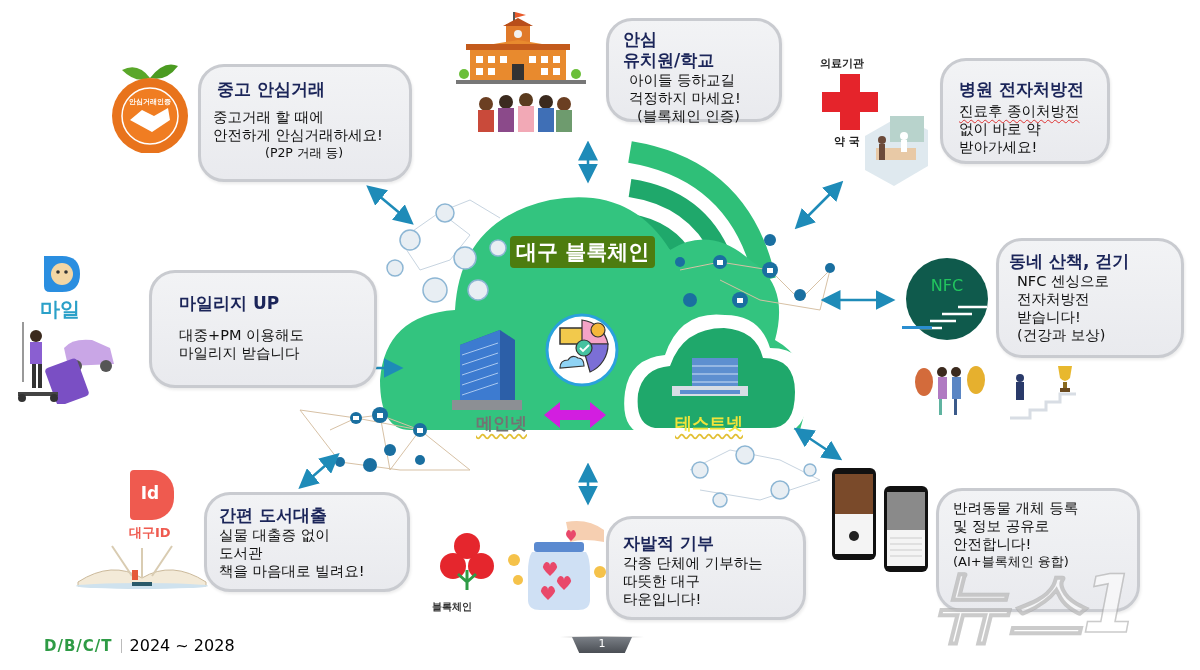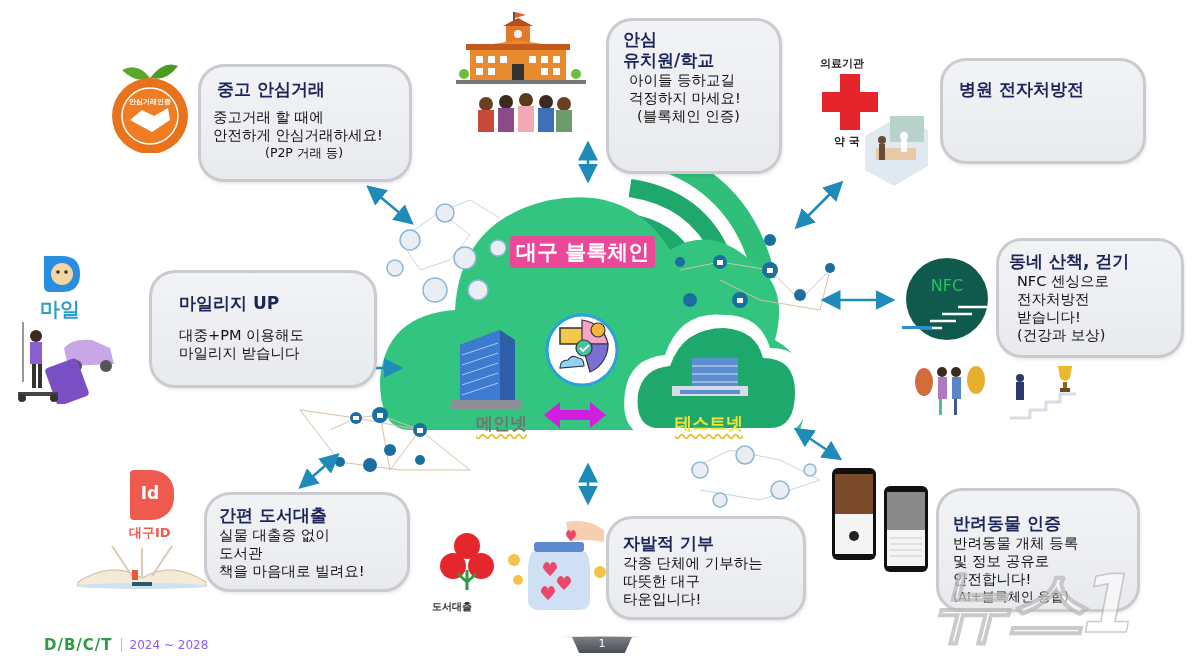--- a/index.html
+++ b/index.html
@@ -20,21 +20,21 @@
   .card .title { font-weight: bold; color: #1b2559; font-size: 17px; line-height: 21px; }
   .card .body { color: #111; font-size: 14.5px; line-height: 18px; }
   .card .body div { white-space: nowrap; }
   .squiggle { text-decoration: underline wavy #d33; text-underline-offset: 3px; text-decoration-thickness: 1px; }
 
   
   svg.arrows { position: absolute; left: 0; top: 0; }
 
   
   .footer-brand { color: #2e9b45; font-weight: bold; font-size: 15px; letter-spacing: 1px; }
-  .footer-years { color: #8b5cf6; font-size: 12px; }
+  .footer-years { color: #000000; font-size: 16px; }
 
   .label-kr { font-weight: bold; font-size: 11px; color: #222; }
 </style>
 </head>
 <body>
 
 <svg class="abs" style="left:380px;top:130px;" width="440" height="330" viewBox="0 0 440 330">
 
   <g fill="none" stroke="#2fbf78" stroke-linecap="butt">
     <path d="M250 22 Q360 40 385 150" stroke-width="22"></path>
@@ -78,21 +78,21 @@
         <line x1="312" y1="244" x2="358" y2="244"></line>
         <line x1="312" y1="252" x2="358" y2="252"></line>
       </g>
     <rect x="292" y="256" width="76" height="10" fill="#d7dde4"></rect>
     <rect x="300" y="260" width="60" height="4" fill="#5d8fd0"></rect>
   </g>
 
   <polygon points="164,285 180,272 180,280 210,280 210,272 226,285 210,298 210,290 180,290 180,298" fill="#d21ee0"></polygon>
 </svg>
 
-<div class="abs" style="left:510px;top:236px;background:#ec4899;border-radius:4px;padding:2px 6px;">
+<div class="abs" style="left:510px;top:236px;background:#4d7c0f;border-radius:4px;padding:2px 6px;">
   <span style="color:#fff;font-weight:bold;font-size:21px;">대구 블록체인</span>
 </div>
 <div class="abs" style="left:476px;top:412px;color:#737373;font-size:17px;font-weight:bold;text-decoration:underline wavy #e2c035;text-underline-offset:4px;">메인넷</div>
 <div class="abs" style="left:675px;top:412px;color:#f2e43a;font-size:17px;font-weight:bold;text-decoration:underline wavy #e2c035;text-underline-offset:4px;">테스트넷</div>
 
 <svg class="abs" style="left:0;top:0;" width="1200" height="670">
   <g stroke="#d7c1a5" stroke-width="1" fill="none">
     <path d="M300 410 L356 418 L380 415 L420 430 L470 470 L400 470 L340 462 L300 410"></path>
     <path d="M330 430 L356 418 L420 430 L390 470 L380 415"></path>
     <path d="M680 270 L720 262 L770 270 L800 300 L830 270 L820 310 L760 300 L720 280"></path>
@@ -210,21 +210,21 @@
     <circle cx="50" cy="92" r="7" fill="#3b2a1e"></circle>
       <rect x="42" y="98" width="16" height="24" fill="#8b4a8a"></rect>
     <circle cx="70" cy="90" r="7" fill="#5b3b1e"></circle>
       <rect x="62" y="96" width="16" height="26" fill="#f2a9b6"></rect>
     <circle cx="90" cy="92" r="7" fill="#3b2a1e"></circle>
       <rect x="82" y="98" width="16" height="24" fill="#3f6fb6"></rect>
     <circle cx="108" cy="94" r="7" fill="#6b3f22"></circle>
       <rect x="100" y="100" width="16" height="22" fill="#6e9b6e"></rect>
   </g>
 </svg>
-<div class="card" style="left:606px;top:18px;width:176px;height:156px;padding-left:14px;">
+<div class="card" style="left:606px;top:18px;width:176px;height:104px;padding-left:14px;">
   <div class="title">안심</div>
   <div class="title">유치원/학교</div>
   <div class="body" style="padding-left:6px;">
     <div>아이들 등하교길</div>
     <div>걱정하지 마세요!</div>
     <div style="padding-left:8px;">(블록체인 인증)</div>
   </div>
 </div>
 
 <div class="abs label-kr" style="left:820px;top:56px;">의료기관</div>
@@ -235,22 +235,27 @@
 <div class="abs label-kr" style="left:834px;top:134px;">약 국</div>
 <svg class="abs" style="left:860px;top:106px;" width="70" height="80" viewBox="0 0 70 80">
   <polygon points="5,30 40,10 68,24 68,60 34,80 5,64" fill="#dfe9ef"></polygon>
   <rect x="30" y="10" width="34" height="26" fill="#b8d3cc"></rect>
   <rect x="16" y="42" width="40" height="12" fill="#e8c9a6"></rect>
   <circle cx="22" cy="34" r="4" fill="#6b4a3a"></circle>
     <rect x="19" y="38" width="6" height="16" fill="#6b4a3a"></rect>
   <circle cx="44" cy="30" r="4" fill="#fff"></circle>
     <rect x="41" y="34" width="6" height="12" fill="#fff"></rect>
 </svg>
-<div class="card" style="left:940px;top:58px;width:206px;height:106px;padding-left:16px;">
+<div class="card" style="left:940px;top:58px;width:170px;height:106px;padding-left:16px;">
   <div class="title" style="margin-top:10px;">병원 전자처방전</div>
+  <div class="body" style="margin-top:2px;">
+    <div><span class="squiggle">진료후 종이처방전</span></div>
+    <div>없이 바로 약</div>
+    <div>받아가세요!</div>
+  </div>
 </div>
 
 <svg class="abs" style="left:40px;top:252px;" width="44" height="44" viewBox="0 0 44 44">
   <path d="M4 4 L22 4 Q40 4 40 22 Q40 40 22 40 L10 40 Q4 40 4 34 Z" fill="#2a8ee0"></path>
   <circle cx="22" cy="22" r="11" fill="#f3d6a4"></circle>
   <circle cx="18" cy="20" r="1.8" fill="#333"></circle>
     <circle cx="26" cy="20" r="1.8" fill="#333"></circle>
 </svg>
 <div class="abs" style="left:40px;top:296px;color:#2aa0c8;font-weight:bold;font-size:20px;">마일</div>
 <svg class="abs" style="left:14px;top:318px;" width="106" height="86" viewBox="0 0 106 86">
@@ -334,21 +339,21 @@
     <div>책을 마음대로 빌려요!</div>
   </div>
 </div>
 
 <svg class="abs" style="left:438px;top:530px;" width="58" height="64" viewBox="0 0 58 64">
   <circle cx="29" cy="16" r="13" fill="#e5262d"></circle>
     <circle cx="15" cy="36" r="13" fill="#e5262d"></circle>
     <circle cx="43" cy="36" r="13" fill="#e5262d"></circle>
   <path d="M29 40 L29 60 M29 52 L20 44 M29 52 L38 44" stroke="#2e9b45" stroke-width="3"></path>
 </svg>
-<div class="abs" style="left:432px;top:600px;color:#333;font-size:10px;font-weight:bold;">도서대출</div>
+<div class="abs" style="left:432px;top:600px;color:#333;font-size:10px;font-weight:bold;">블록체인</div>
 <svg class="abs" style="left:504px;top:512px;" width="104" height="104" viewBox="0 0 104 104">
   <path d="M62 10 Q84 6 100 18 L100 30 Q80 26 66 30 Z" fill="#f6cfb1"></path>
   <rect x="30" y="30" width="50" height="10" rx="3" fill="#5b8ad0"></rect>
   <path d="M28 40 Q24 46 24 60 L24 88 Q24 98 36 98 L74 98 Q86 98 86 88 L86 60 Q86 46 82 40 Z" fill="#cfe0f4"></path>
   <g fill="#e9486a">
       <path d="M42 60 q-6 -6 0 -10 q4 0 4 4 q0 -4 4 -4 q6 4 0 10 l-4 4 Z"></path>
       <path d="M56 74 q-6 -6 0 -10 q4 0 4 4 q0 -4 4 -4 q6 4 0 10 l-4 4 Z"></path>
       <path d="M40 84 q-6 -6 0 -10 q4 0 4 4 q0 -4 4 -4 q6 4 0 10 l-4 4 Z"></path>
       <path d="M64 26 q-4 -4 0 -8 q3 0 3 3 q0 -3 3 -3 q4 4 0 8 l-3 3 Z"></path>
     </g>
@@ -374,21 +379,20 @@
   <rect x="57" y="24" width="38" height="38" fill="#8a8a8a"></rect>
   <rect x="57" y="62" width="38" height="36" fill="#f4f4f4"></rect>
   <g stroke="#ccc">
       <line x1="60" y1="70" x2="92" y2="70"></line>
       <line x1="60" y1="76" x2="92" y2="76"></line>
       <line x1="60" y1="82" x2="92" y2="82"></line>
       <line x1="60" y1="88" x2="92" y2="88"></line>
     </g>
 </svg>
 <div class="card" style="left:936px;top:488px;width:204px;height:124px;padding-left:14px;">
-  <div class="title" style="margin-top:14px;">반려동물 인증</div>
   <div class="body">
     <div>반려동물 개체 등록</div>
     <div>및 정보 공유로</div>
     <div>안전합니다!</div>
     <div style="font-size:13px;">(AI+블록체인 융합)</div>
   </div>
 </div>
 
 <div class="abs" style="left:930px;top:552px;font-size:80px;font-weight:bold;font-style:italic;color:rgba(255,255,255,0.55);-webkit-text-stroke:1.5px rgba(160,160,160,0.55);letter-spacing:-4px;">뉴스1</div>
 

